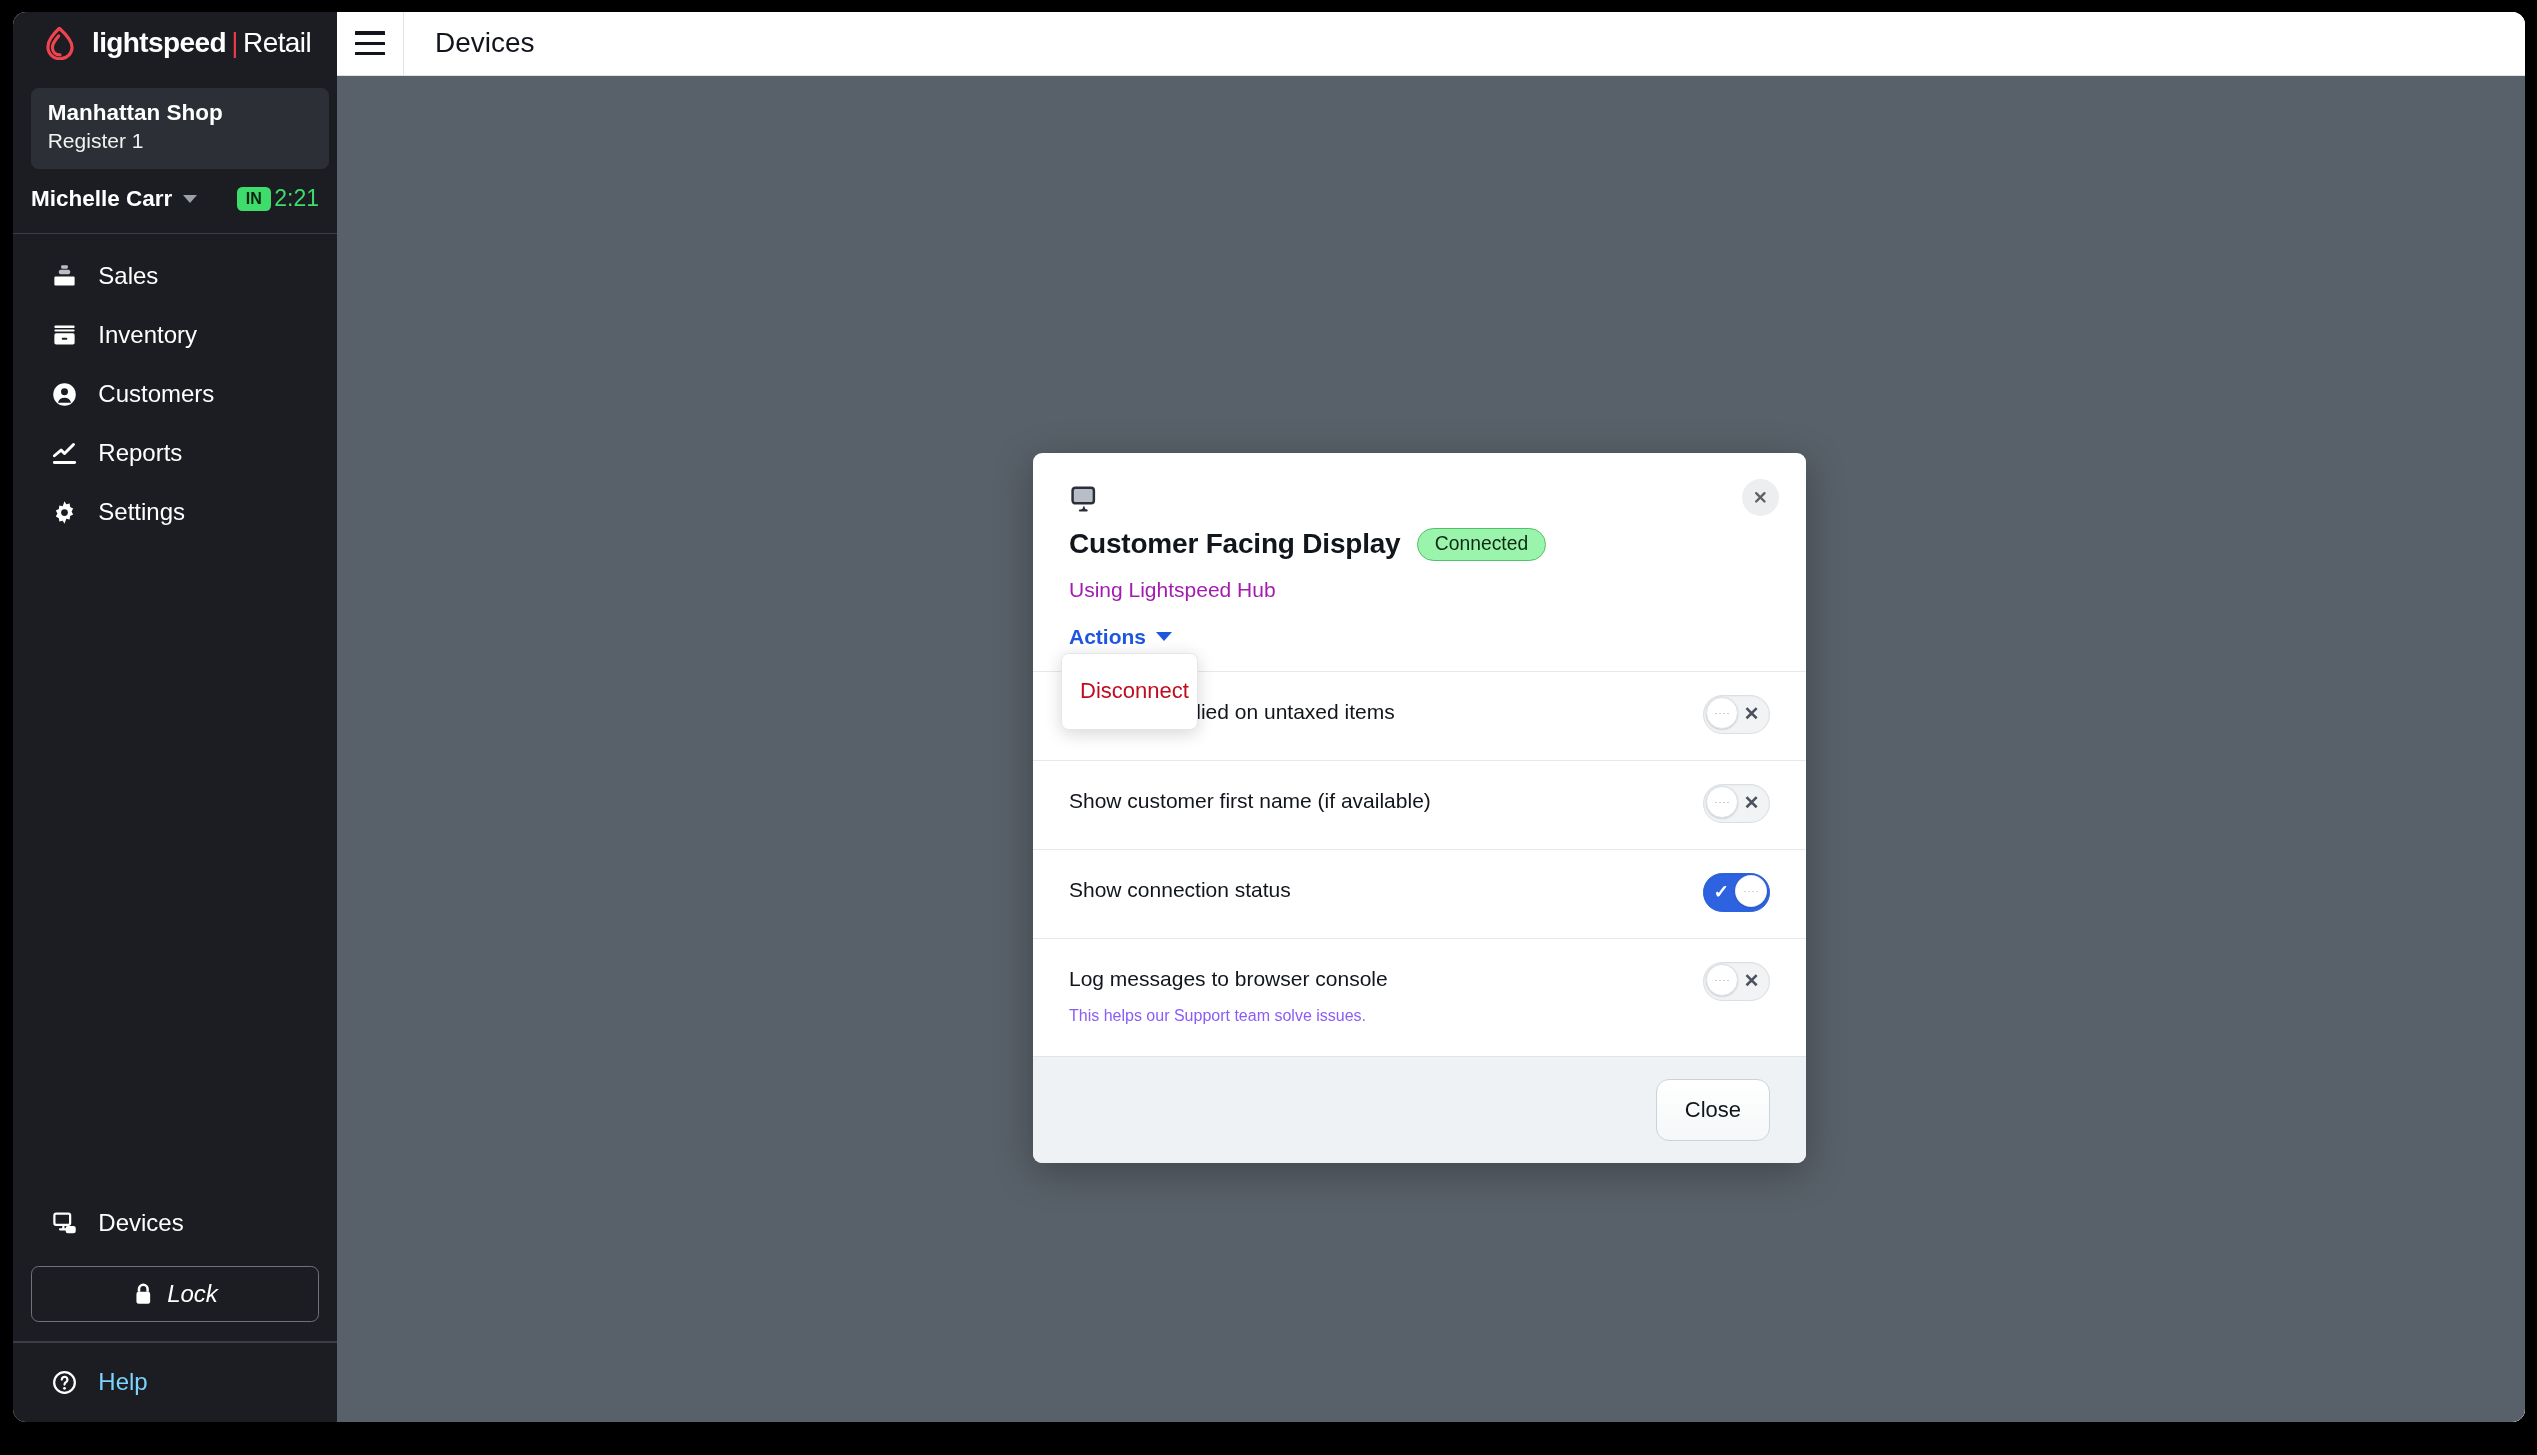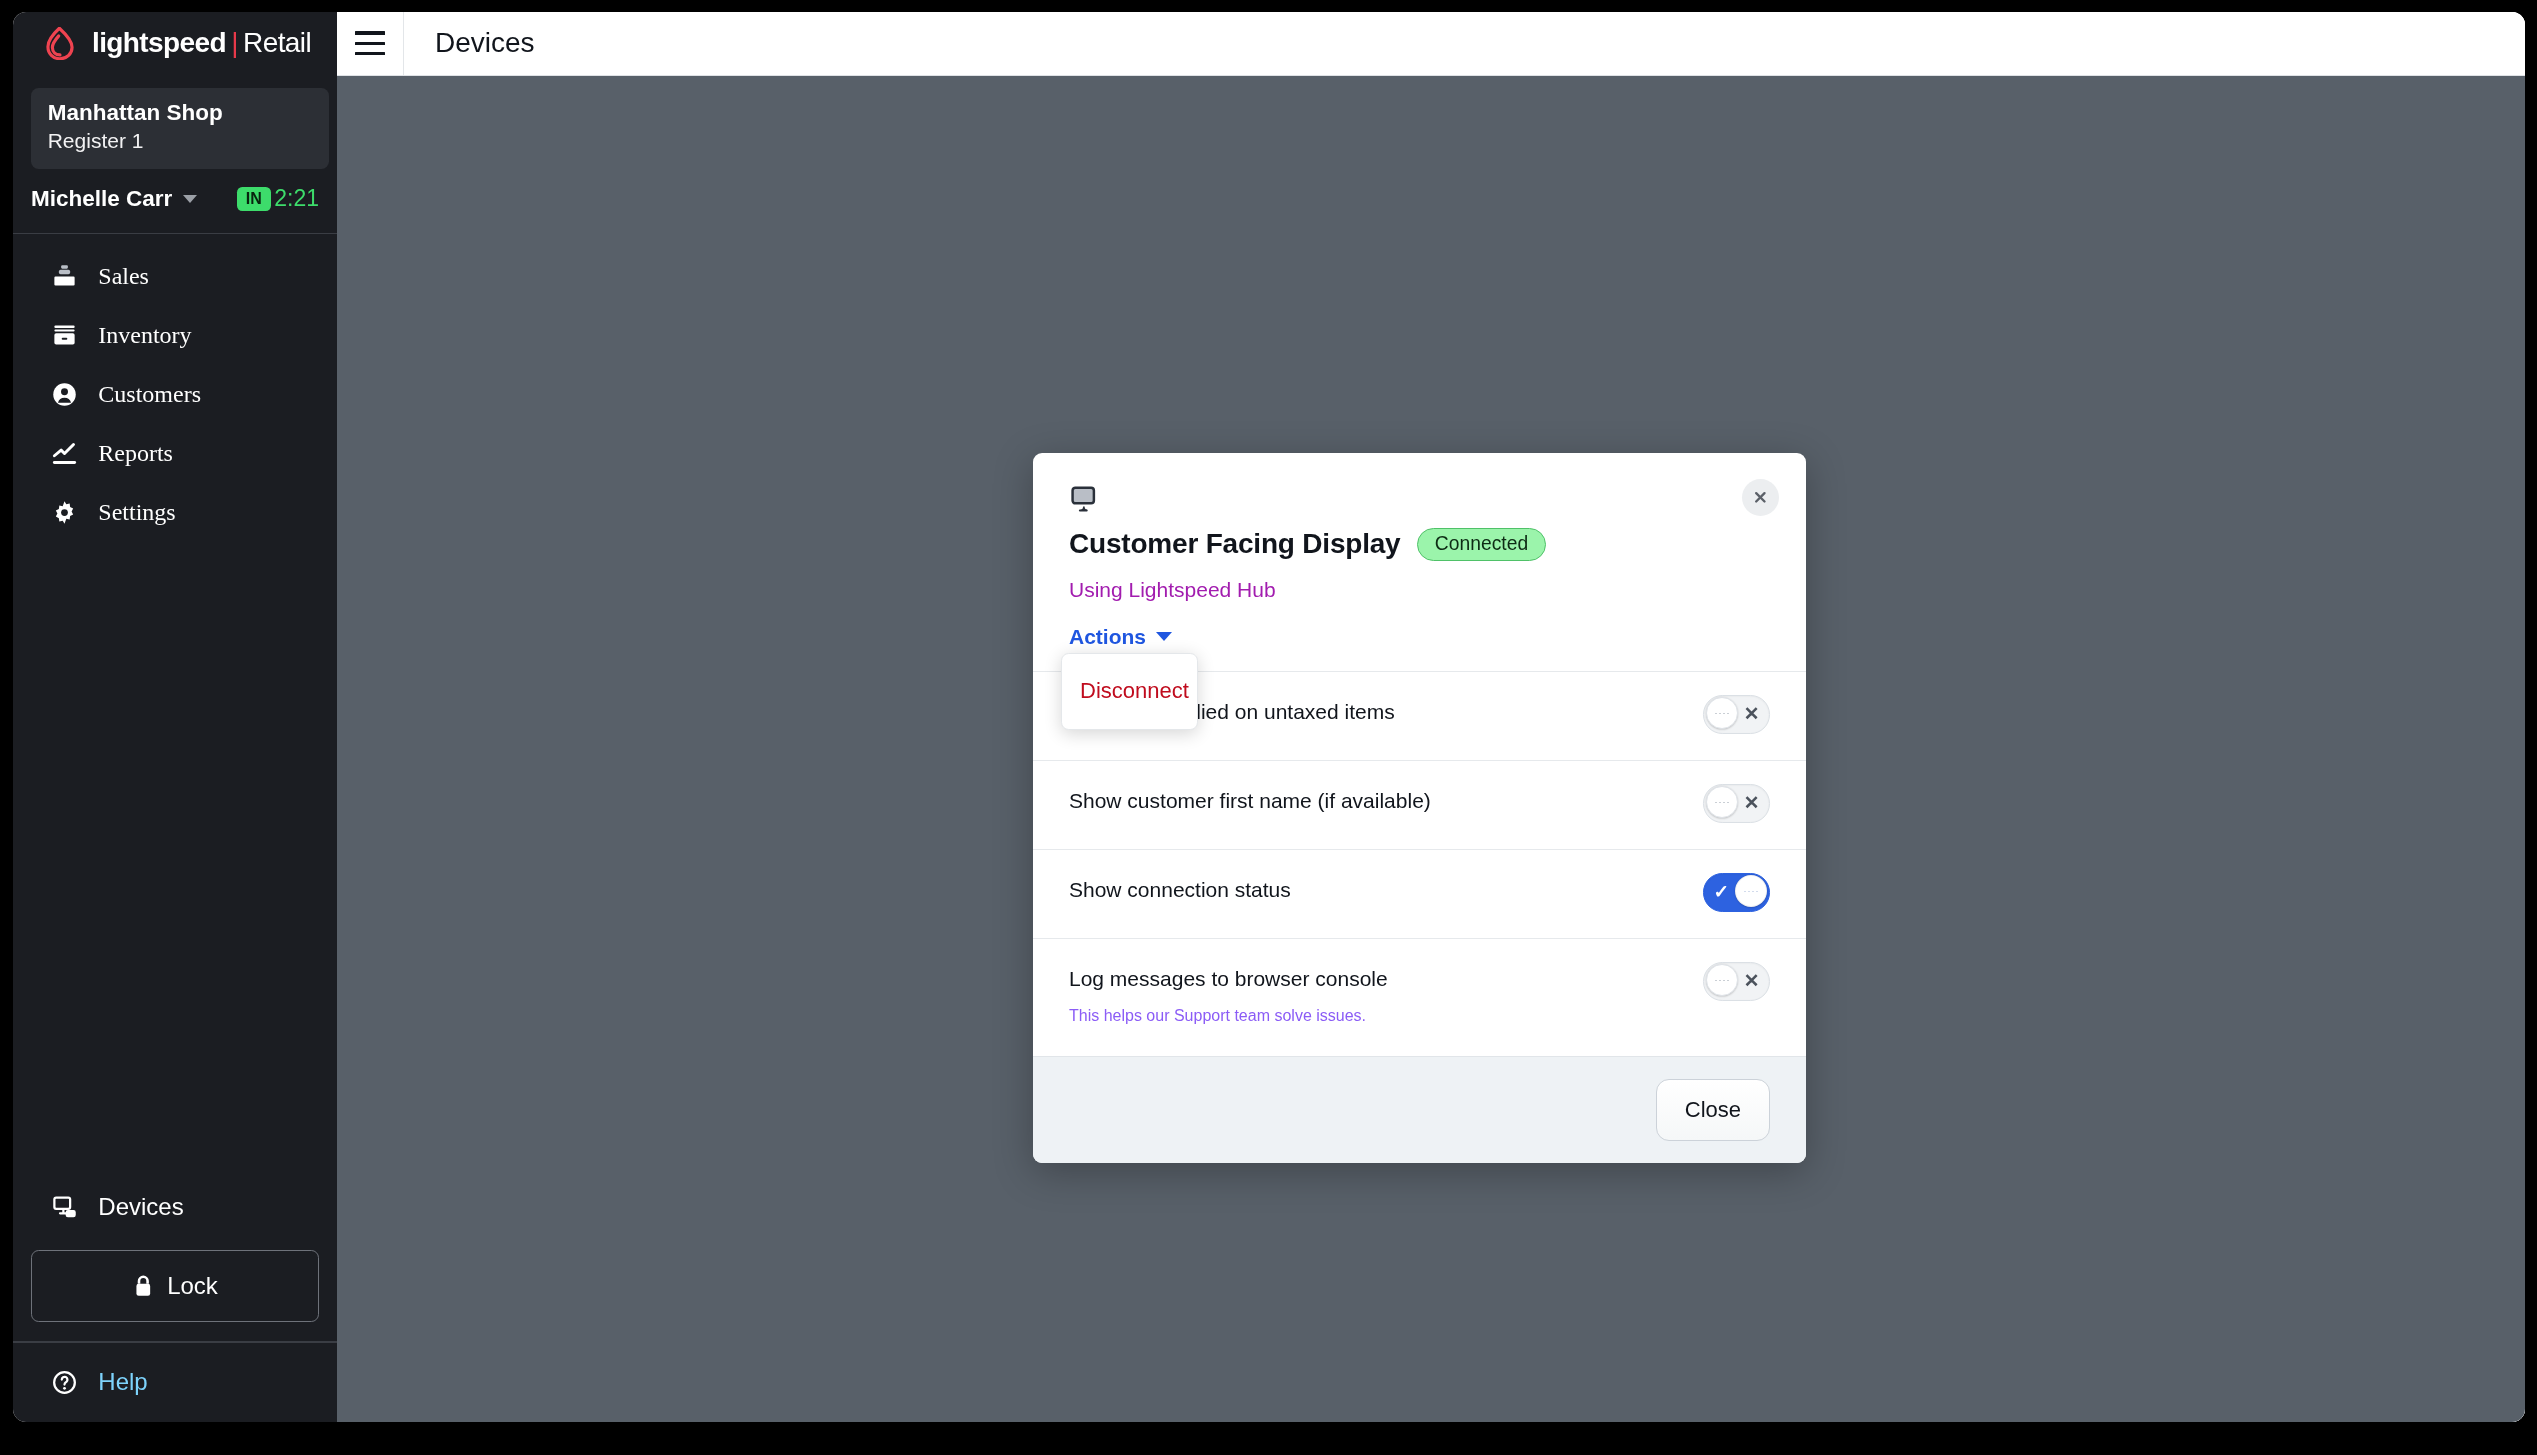--- a/index.html
+++ b/index.html
@@ -47,36 +47,36 @@
   }
   #clock-wrap{margin-left:auto;display:flex;align-items:center;gap:3px;}
   #in-badge{
     background:#3ddc6b;color:#08230f;font-size:16px;font-weight:700;
     border-radius:5.2px;padding:3.2px 9px;letter-spacing:0.3px;
   }
   #clock{color:#3ddc6b;font-size:23px;font-weight:400;}
 
   #navdiv{height:0.6px;background:#3a3d44;margin:14px 0 0 0;}
 
-  nav{padding-top:13px;font-family:Liberation Serif, serif;}
+  nav{padding-top:13px;}
   .nav-item{
     display:flex;align-items:center;height:59px;padding-left:36px;gap:19.3px;cursor:pointer;
   }
   .nav-item .lbl{font-size:24px;font-weight:400;color:#fff;}
   .nav-ico{width:30px;height:30px;flex:none;display:flex;align-items:center;justify-content:center;}
   .nav-ico svg{display:block;}
 
   #sidebar-bottom{margin-top:auto;padding-bottom:0;}
   #devices-item{
     display:flex;align-items:center;height:59px;padding-left:36px;gap:19.3px;cursor:pointer;
   }
   #devices-item .lbl{font-size:24px;color:#fff;}
   #lock-btn{
-    margin:14px 18px 19.3px 18px;height:72px;border:1.3px solid #6e727a;border-radius:7.7px;
-    display:flex;align-items:center;justify-content:center;gap:13px;cursor:pointer;
+    margin:14px 18px 19.3px 18px;height:56px;border:1.3px solid #6e727a;border-radius:7.7px;
+    display:flex;align-items:center;justify-content:center;gap:13px;cursor:pointer;font-style:italic;
   }
   #lock-btn .lbl{font-size:24px;font-weight:400;color:#fff;}
   #help-div{height:1.3px;background:#3a3d44;}
   #help-item{
     display:flex;align-items:center;height:79px;padding-left:36px;gap:19.3px;cursor:pointer;
   }
   #help-item .lbl{font-size:24px;color:#7dd3fc;}
 
   
   #main{

